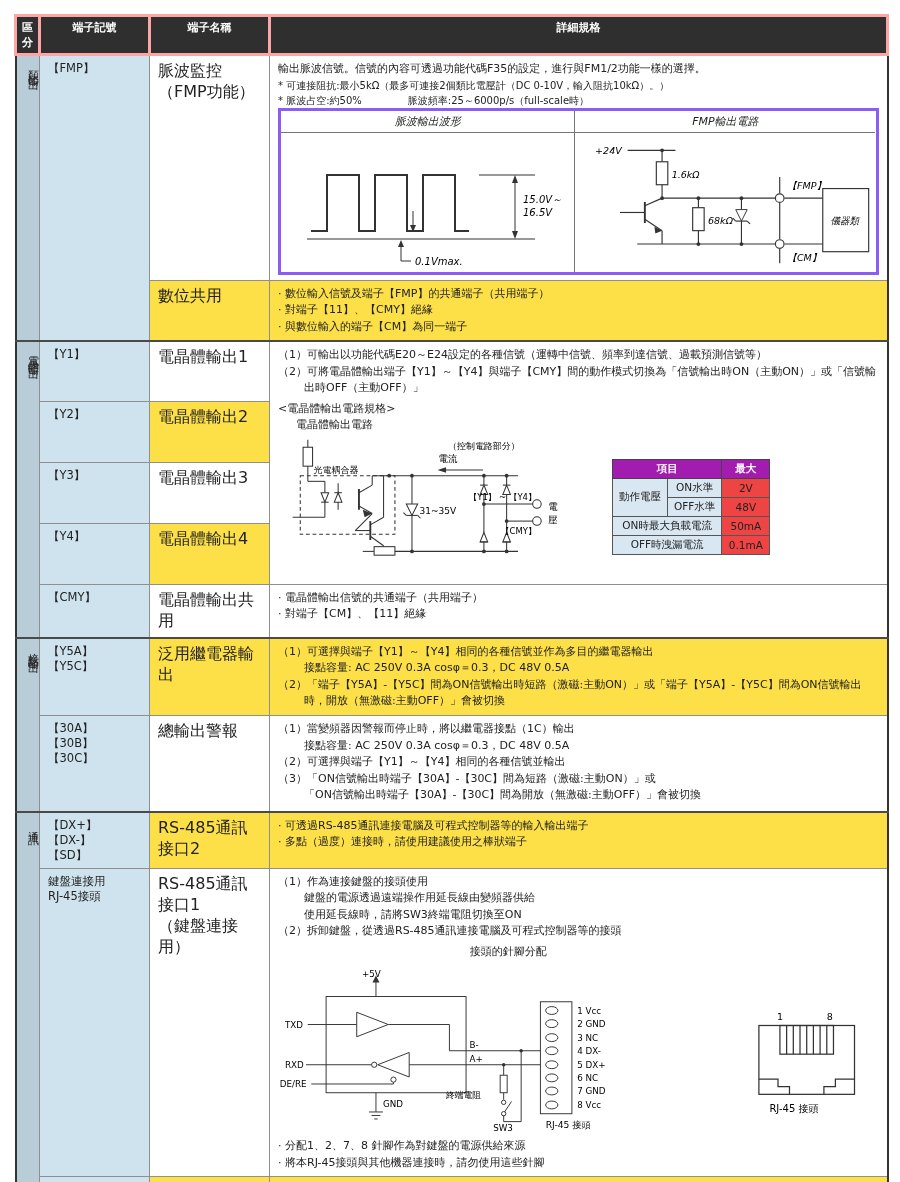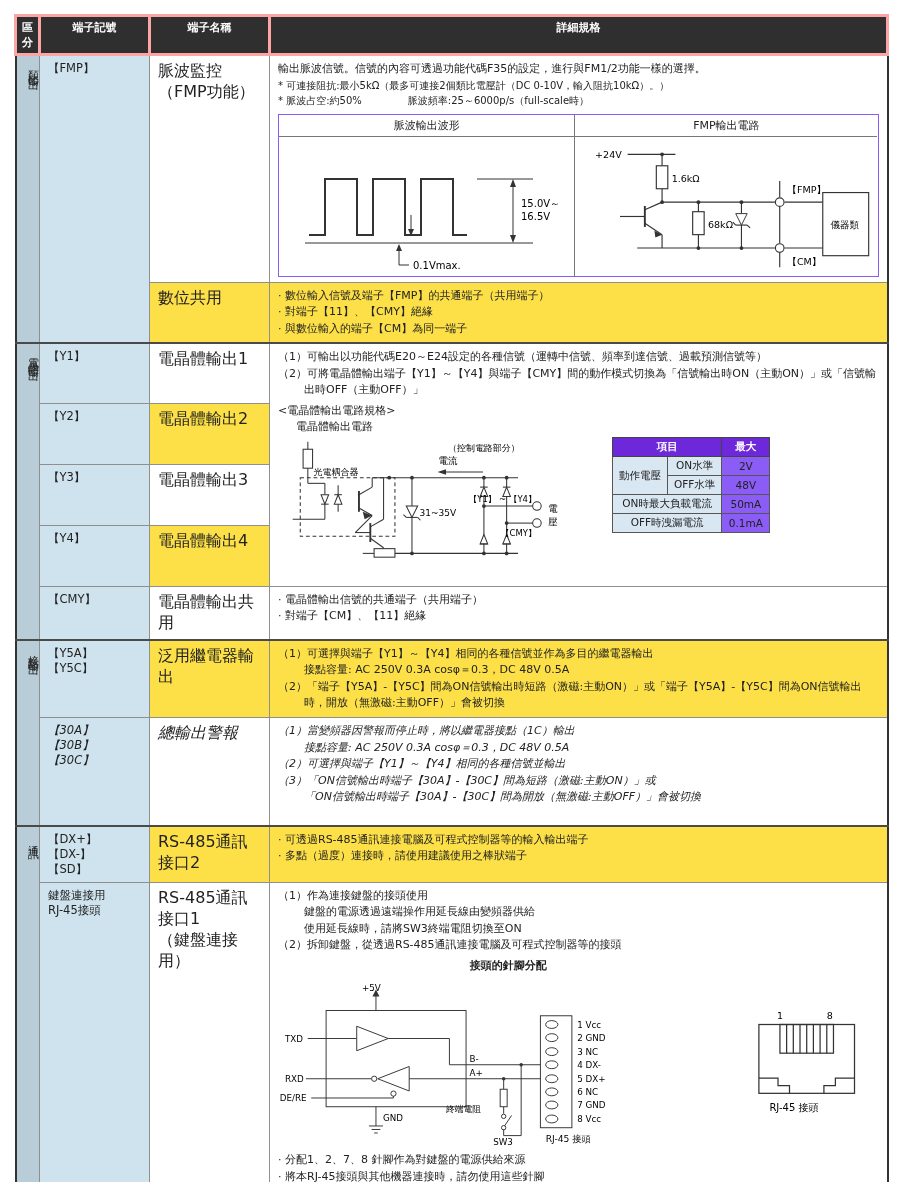--- a/index.html
+++ b/index.html
@@ -12,32 +12,32 @@
   td.cat .vtxt{writing-mode:vertical-rl;letter-spacing:3px;margin:0 auto;font-size:11px;color:#222;}
   td.sym{background:#cfe3ee;vertical-align:middle;font-size:11.5px;}
   td.name{vertical-align:middle;font-size:16px;}
   td.alt{background:#fde047;}
   tr.secstart td{border-top:2px solid #4a4a4a;}
   .dline{line-height:1.5;}
   .hang{padding-left:26px;text-indent:-26px;line-height:1.5;}
   .ind{padding-left:26px;line-height:1.5;}
   .noterow{display:flex;gap:46px;line-height:1.5;}
   
-  .panel{border:1px solid #8b5cf6;margin-top:6px;display:grid;grid-template-columns:49.5% 50.5%;}
+  .panel{border:3px solid #8b5cf6;display:grid;grid-template-columns:49.5% 50.5%;font-style:italic;}
   .panel .ph{border-bottom:1px solid #777;text-align:center;padding:3px 0;font-size:11px;}
   .panel .ph.l{border-right:1px solid #777;}
   .panel .pb{padding:2px;}
   .panel .pb.l{border-right:1px solid #777;}
   
   table.spec{border-collapse:collapse;font-size:10.5px;margin-top:18px;}
-  table.spec th{background:#6d28d9;color:#fff;border:1px solid #444;padding:2px 6px;font-weight:bold;}
+  table.spec th{background:#a21caf;color:#fff;border:1px solid #444;padding:2px 6px;font-weight:bold;}
   table.spec td{border:1px solid #555;padding:2px 6px;text-align:center;background:#d9e7f2;vertical-align:middle;}
-  table.spec td.val{background:#8b5cf6;min-width:48px;}
-  .flexrow{display:flex;align-items:flex-start;gap:14px;}
-  .ctr{text-align:center;line-height:1.5;font-weight:bold;}
+  table.spec td.val{background:#ef4444;min-width:48px;}
+  .flexrow{display:flex;align-items:center;gap:14px;}
+  .ctr{text-align:center;line-height:1.5;}
   svg text{font-family:"DejaVu Sans","Liberation Sans",sans-serif;}
 </style>
 </head>
 <body>
 
 <div class="sheet">
 <table class="main">
   <colgroup>
         <col style="width:24px">
         <col style="width:110px">
@@ -303,21 +303,21 @@
       <div>【Y5A】</div>
       <div>【Y5C】</div>
     </td>
     <td class="name alt">泛用繼電器輸出</td>
     <td class="alt">
       <div class="hang">（1）可選擇與端子【Y1】～【Y4】相同的各種信號並作為多目的繼電器輸出</div>
       <div class="ind">接點容量: AC 250V 0.3A cosφ＝0.3，DC 48V 0.5A</div>
       <div class="hang">（2）「端子【Y5A】-【Y5C】間為ON信號輸出時短路（激磁:主動ON）」或「端子【Y5A】-【Y5C】間為ON信號輸出時，開放（無激磁:主動OFF）」會被切換</div>
     </td>
   </tr>
-  <tr style="height:108px;font-style:italic;">
+  <tr style="height:96px;">
     <td class="sym">
       <div>【30A】</div>
       <div>【30B】</div>
       <div>【30C】</div>
     </td>
     <td class="name">總輸出警報</td>
     <td>
       <div class="hang">（1）當變頻器因警報而停止時，將以繼電器接點（1C）輸出</div>
       <div class="ind">接點容量: AC 250V 0.3A cosφ＝0.3，DC 48V 0.5A</div>
       <div class="hang">（2）可選擇與端子【Y1】～【Y4】相同的各種信號並輸出</div>

